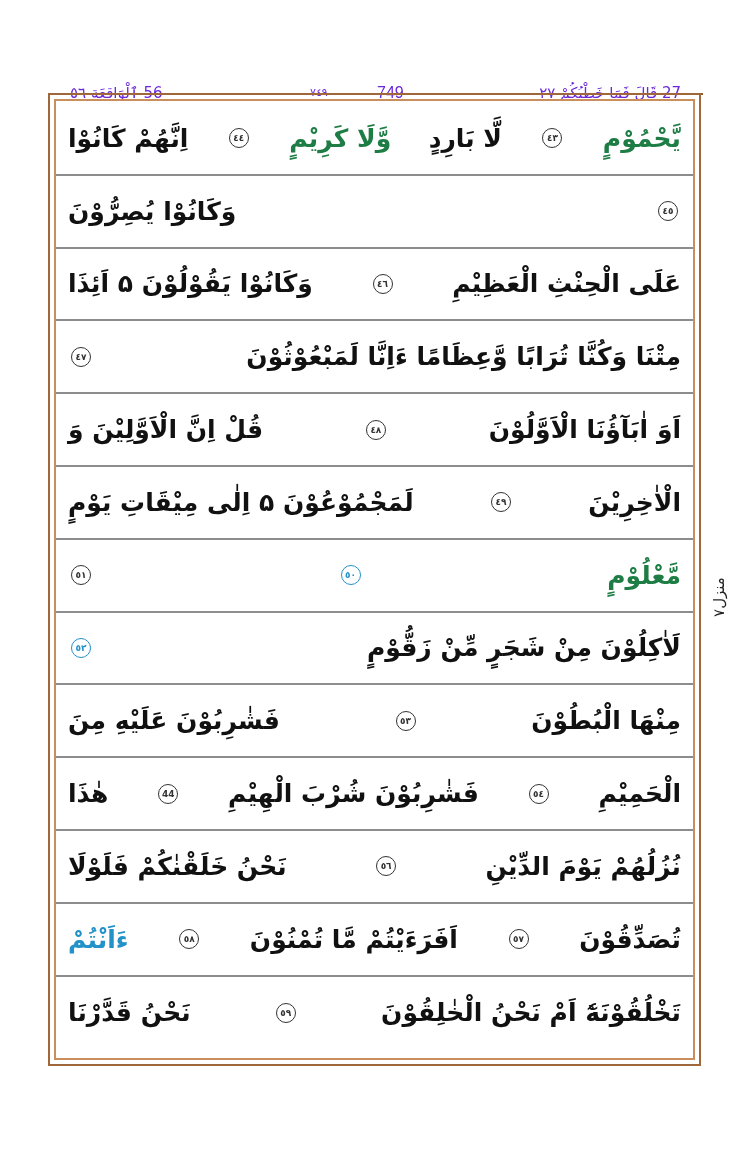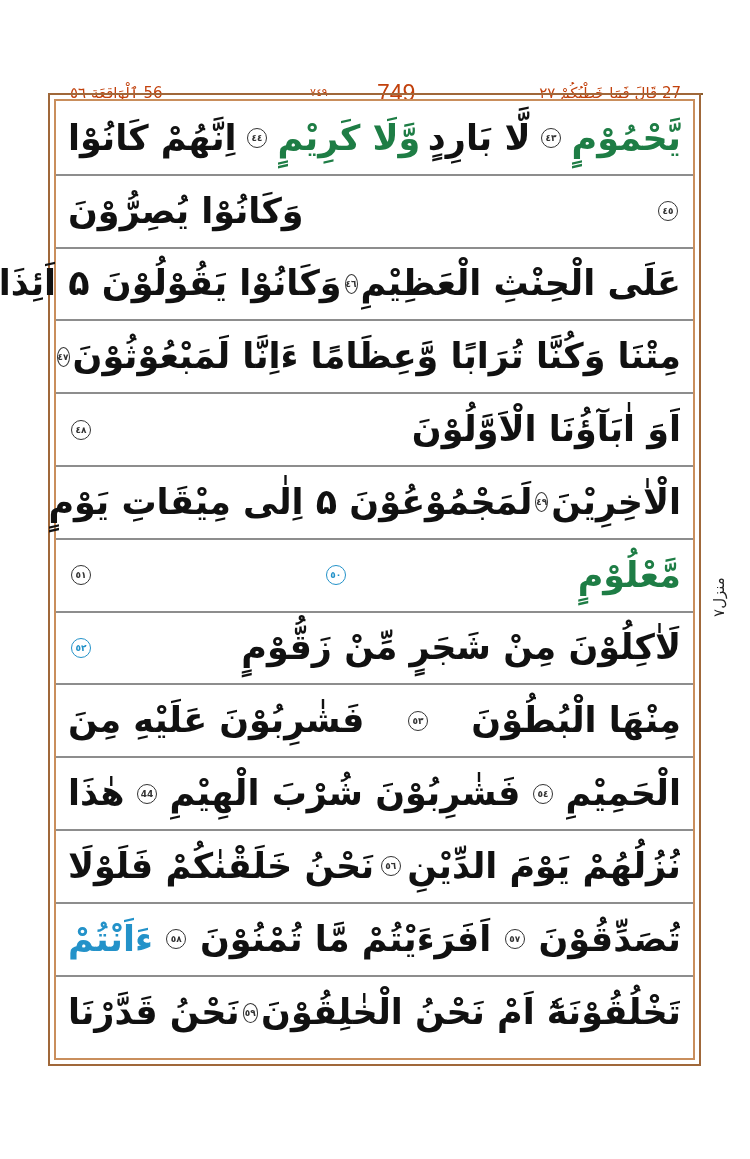--- a/index.html
+++ b/index.html
@@ -1,35 +1,35 @@
 <!DOCTYPE html>
 <html><head>
   <meta charset="utf-8">
   <style>
     html, body { margin:0; padding:0; background:#ffffff; }
     body { width:750px; height:1159px; position:relative; overflow:hidden;
            font-family:"DejaVu Sans", sans-serif; }
     .header { position:absolute; left:48px; top:83px; width:655px; height:20px; }
     .header .rule { position:absolute; left:0; right:0; top:10px; height:2px; background:#8a5a2b; }
-    .header .item { position:absolute; top:0; background:#fff; padding:0 4px; color:#c2410c;
+    .header .item { position:absolute; top:0; background:#fff; padding:0 4px; color:#6d28d9;
                     font-size:15px; line-height:20px; white-space:nowrap; }
     .header .surah { left:18px; direction:rtl; }
-    .header .pnum { left:325px; font-family:"Liberation Sans", sans-serif; font-size:23px;text-align:right; }
+    .header .pnum { left:325px; font-family:"Liberation Sans", sans-serif; font-size:16px;text-align:right; }
     .header .pnum-ar { left:258px; font-size:11px; }
     .header .juz { right:18px; direction:rtl; }
     .frame-outer { position:absolute; left:48px; top:93px; width:653px; height:973px;
                    border:2px solid #a0683a; box-sizing:border-box; }
     .frame-inner { position:absolute; left:54px; top:99px; width:641px; height:961px;
                    border:2px solid #c98e5c; box-sizing:border-box; background:#fff; }
     .lines { position:absolute; left:56px; top:103px; width:637px; }
     .line { height:72.8px; border-bottom:2px solid #8d8d8d; box-sizing:border-box;
             display:flex; align-items:center; justify-content:space-between;
             direction:rtl; padding:0 12px; }
     .line:last-child { border-bottom:none; }
-    .seg { font-family:"DejaVu Sans", sans-serif; font-size:35px; color:#111; white-space:nowrap;
+    .seg { font-family:"DejaVu Sans", sans-serif; font-size:25px; color:#111; white-space:nowrap;
            font-weight:bold; line-height:1; }
     .c-green { color:#1e7d45; }
     .c-blue { color:#2392c9; }
     .ayah { display:inline-block; width:18px; height:18px; border:1.5px solid #333; border-radius:50%;
             font-size:9px; line-height:18px; text-align:center; vertical-align:middle; color:#333;
             font-weight:bold; margin:0 3px; }
     .ayah.blue { border-color:#2392c9; color:#2392c9; }
     .margin-note { position:absolute; left:705px; top:552px; width:28px; height:90px;
                    background:#fff; display:flex; align-items:center; justify-content:center; }
     .margin-note span { transform:rotate(-90deg); white-space:nowrap; font-size:15px; color:#222; direction:rtl; }
@@ -75,20 +75,21 @@
   </div>
 
   <div class="line">
     <span class="seg">مِتْنَا وَكُنَّا تُرَابًا وَّعِظَامًا ءَاِنَّا لَمَبْعُوْثُوْنَ</span>
     <span class="ayah">٤٧</span>
   </div>
 
   <div class="line">
     <span class="seg">اَوَ اٰبَآؤُنَا الْاَوَّلُوْنَ</span>
     <span class="ayah">٤٨</span>
+    <span class="seg">قُلْ اِنَّ الْاَوَّلِيْنَ وَ</span>
   </div>
 
   <div class="line">
     <span class="seg">الْاٰخِرِيْنَ</span>
     <span class="ayah">٤٩</span>
     <span class="seg">لَمَجْمُوْعُوْنَ ۵ اِلٰى مِيْقَاتِ يَوْمٍ</span>
   </div>
 
   <div class="line">
     <span class="seg c-green">مَّعْلُوْمٍ</span>

